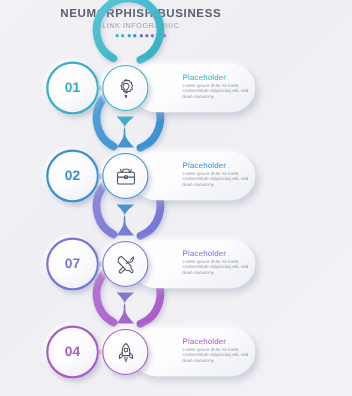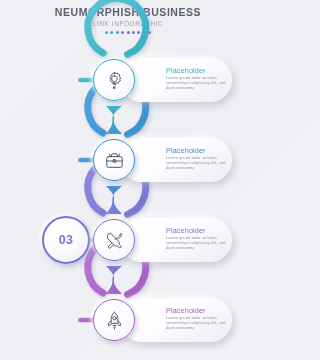--- a/index.html
+++ b/index.html
@@ -161,20 +161,25 @@
       <path d="M 127.61467532079084 134.39451980709111 A 29 29 0 1 0 103.13640879093855 133.11166821756316" fill="none" stroke="url(#g1)" stroke-width="7" stroke-linecap="round" filter="url(#soft)"></path>
       <rect x="78" y="157.8" width="22" height="4.4" rx="2.2" fill="url(#g1)"></rect>
       <path d="M 127.61467532079084 214.39451980709111 A 29 29 0 1 0 103.13640879093855 213.11166821756316" fill="none" stroke="url(#g2)" stroke-width="7" stroke-linecap="round" filter="url(#soft)"></path>
       <rect x="78" y="237.8" width="22" height="4.4" rx="2.2" fill="url(#g2)"></rect>
       <path d="M 127.61467532079084 294.3945198070911 A 29 29 0 1 0 103.13640879093855 293.1116682175632" fill="none" stroke="url(#g3)" stroke-width="7" stroke-linecap="round" filter="url(#soft)"></path>
       <rect x="78" y="317.8" width="22" height="4.4" rx="2.2" fill="url(#g3)"></rect>
     </svg>
 
   <div id="rows">
       <div class="row" style="top: 48px; --c: #35b0c4;">
+    <div class="numwrap">
+      <div class="numcircle"></div>
+      <div class="numring"></div>
+      <div class="numtxt">01</div>
+    </div>
 
     <div class="pill">
       <div class="ttl">Placeholder</div>
       <div class="body">Lorem ipsum dolor sit amet, consectetuer adipiscing elit, sed diam nonummy</div>
     </div>
 
     <div class="icwrap">
       <div class="icdisc"></div>
       <div class="icring"></div>
       <div class="icglyph">
@@ -183,20 +188,25 @@
       <path d="M12 2.6l1.5 1.3 1.9-.5.7 1.8 1.9.5-.3 1.9 1.4 1.4-1.1 1.6.6 1.9-1.8.7-.5 1.9-1.9-.2-1.5 1.2-1.4-1.2-1.9.2-.5-1.9-1.8-.7.6-1.9-1.1-1.6 1.4-1.4-.3-1.9 1.9-.5.7-1.8 1.9.5z"></path>
       <path d="M12 6.6a3.1 3.1 0 0 1 1.9 5.6c-.4.3-.6.8-.6 1.3h-2.6c0-.5-.2-1-.6-1.3A3.1 3.1 0 0 1 12 6.6z"></path>
       <path d="M10.8 15.1h2.4M11.1 16.6h1.8"></path>
       <path d="M11.2 19.2h1.6l-.3 1.9h-1z"></path>
     </g>
             </svg>
       </div>
     </div>
       </div>
       <div class="row" style="top: 128px; --c: #3a8fd0;">
+    <div class="numwrap">
+      <div class="numcircle"></div>
+      <div class="numring"></div>
+      <div class="numtxt">02</div>
+    </div>
 
     <div class="pill">
       <div class="ttl">Placeholder</div>
       <div class="body">Lorem ipsum dolor sit amet, consectetuer adipiscing elit, sed diam nonummy</div>
     </div>
 
     <div class="icwrap">
       <div class="icdisc"></div>
       <div class="icring"></div>
       <div class="icglyph">
@@ -209,21 +219,21 @@
       <path d="M6.3 4.6l.9 3M17.7 4.6l-.9 3"></path>
     </g>
             </svg>
       </div>
     </div>
       </div>
       <div class="row" style="top: 208px; --c: #7576d2;">
     <div class="numwrap">
       <div class="numcircle"></div>
       <div class="numring"></div>
-      <div class="numtxt">03</div>
+      <div class="numtxt">07</div>
     </div>
 
     <div class="pill">
       <div class="ttl">Placeholder</div>
       <div class="body">Lorem ipsum dolor sit amet, consectetuer adipiscing elit, sed diam nonummy</div>
     </div>
 
     <div class="icwrap">
       <div class="icdisc"></div>
       <div class="icring"></div>
@@ -233,20 +243,25 @@
       <path d="M5.4 4.3l2.2-.6 9.4 9.4.6 3.6 1.6 1.6a1.3 1.3 0 0 1-1.8 1.8l-1.6-1.6-3.6-.6L4 9.4V6.7z"></path>
       <path d="M18.6 4.3l-3.4 3.4 1.4 1.4 3.4-3.4a4.1 4.1 0 0 1-5.5 5.1L6.1 18.2a1.7 1.7 0 0 1-2.4-2.4l7.4-8.3a4.1 4.1 0 0 1 5.1-5.5z" opacity="0"></path>
       <path d="M19.6 4.2l-2.9 2.9M8.5 15.3l-3.1 3.1a1.4 1.4 0 0 0 2 2l3.1-3.1"></path>
       <path d="M19.6 4.2a4 4 0 0 1-5.3 5l-1.8 1.8"></path>
     </g>
             </svg>
       </div>
     </div>
       </div>
       <div class="row" style="top: 288px; --c: #a65cc8;">
+    <div class="numwrap">
+      <div class="numcircle"></div>
+      <div class="numring"></div>
+      <div class="numtxt">04</div>
+    </div>
 
     <div class="pill">
       <div class="ttl">Placeholder</div>
       <div class="body">Lorem ipsum dolor sit amet, consectetuer adipiscing elit, sed diam nonummy</div>
     </div>
 
     <div class="icwrap">
       <div class="icdisc"></div>
       <div class="icring"></div>
       <div class="icglyph">

